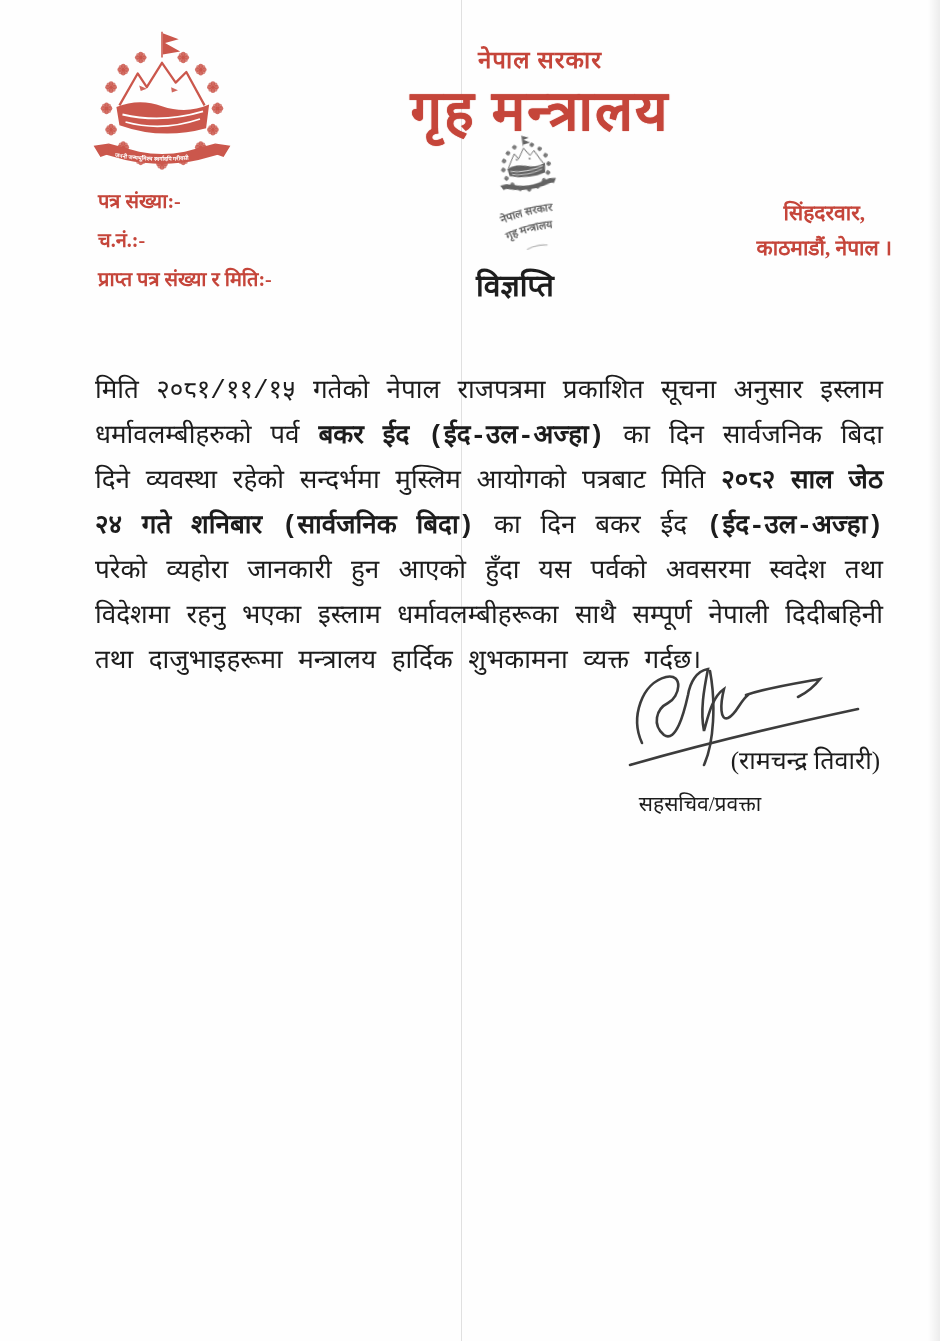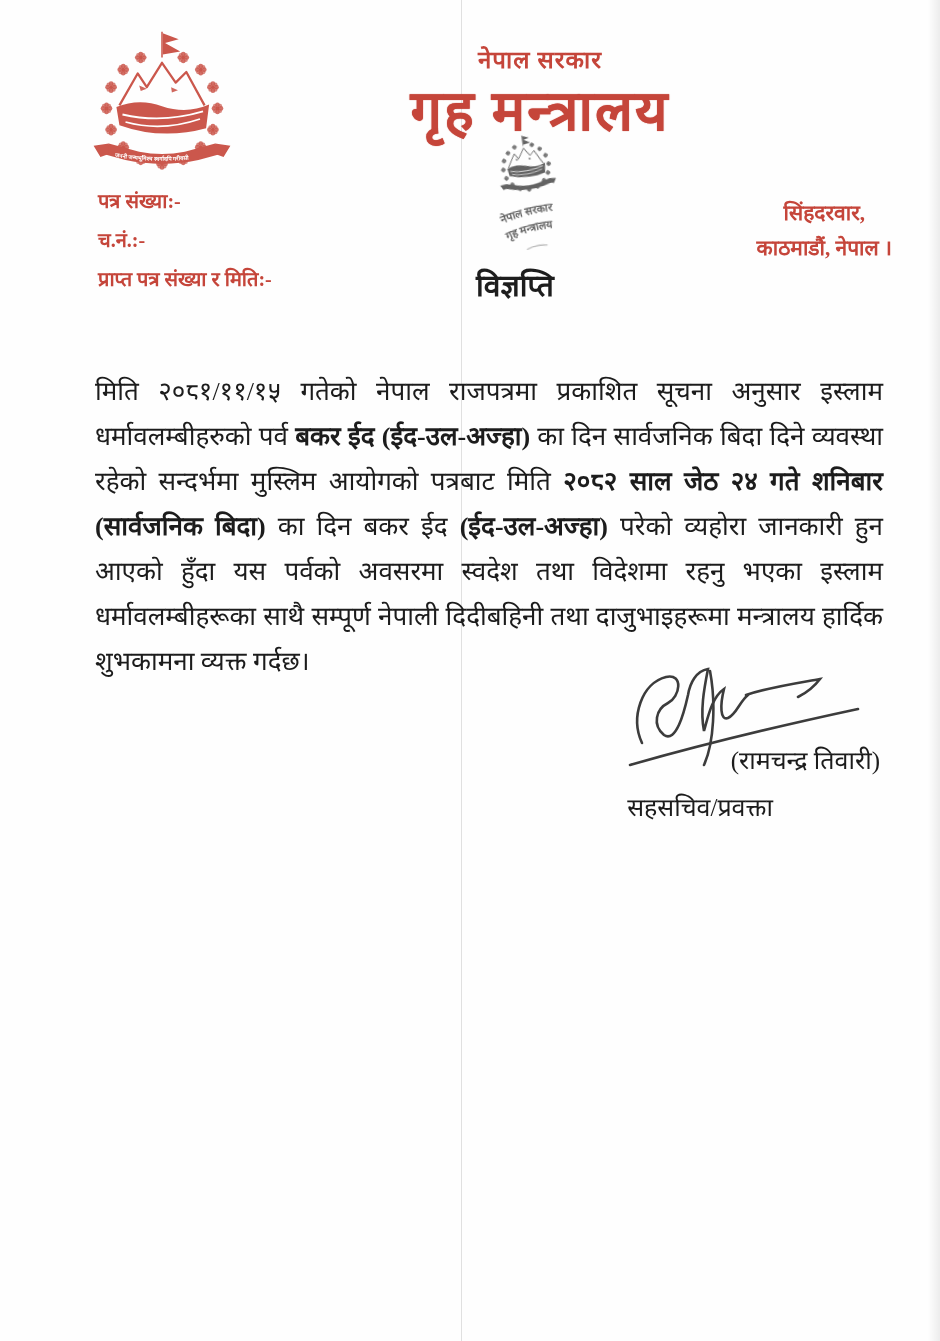--- a/index.html
+++ b/index.html
@@ -21,28 +21,28 @@
     text-shadow:0 0 1px #c5453a;}
   .emblem{position:absolute;left:86px;top:30px;width:152px;height:150px;color:#cb574c;}
   .stamp{position:absolute;left:462px;top:132px;width:150px;height:122px;
     color:#3f3f3f;transform:rotate(-8deg);opacity:.88;filter:blur(.2px);}
   .ref-block{position:absolute;left:78px;top:182px;font-size:20px;font-weight:700;line-height:39px;margin-left:20px;}
   .addr-block{position:absolute;right:48px;top:196px;font-size:21px;font-weight:700;
     line-height:35px;text-align:center;}
   .notice-title{position:absolute;left:0;top:264px;width:1030px;text-align:center;
     font-size:30px;font-weight:700;color:#1d1d1d;}
   .body-par{position:absolute;left:95px;top:343px;width:788px;
-    font-size:26px;line-height:45px;text-align:justify;color:#1c1c1c;}
+    font-size:26px;line-height:45px;text-align:justify;color:#1c1c1c;font-family:Liberation Mono, monospace;}
   .body-par .b{font-weight:700;}
   .date-block{position:absolute;left:113px;top:694px;font-size:25px;line-height:46px;color:#1c1c1c;}
   .sig-scribble{position:absolute;left:622px;top:645px;width:252px;height:132px;}
   .sig-name{position:absolute;left:520px;top:742px;width:360px;text-align:right;
     font-size:25px;color:#1c1c1c;}
   .sig-title{position:absolute;left:520px;top:789px;width:360px;text-align:center;
-    font-size:25px;color:#1c1c1c;}
+    font-size:21px;color:#1c1c1c;}
 </style>
 </head>
 <body>
 
 <div class="page">
 
   <svg width="0" height="0" style="position:absolute" aria-hidden="true">
     <defs>
       <g id="coa-flower">
         <circle r="2.6"></circle>

